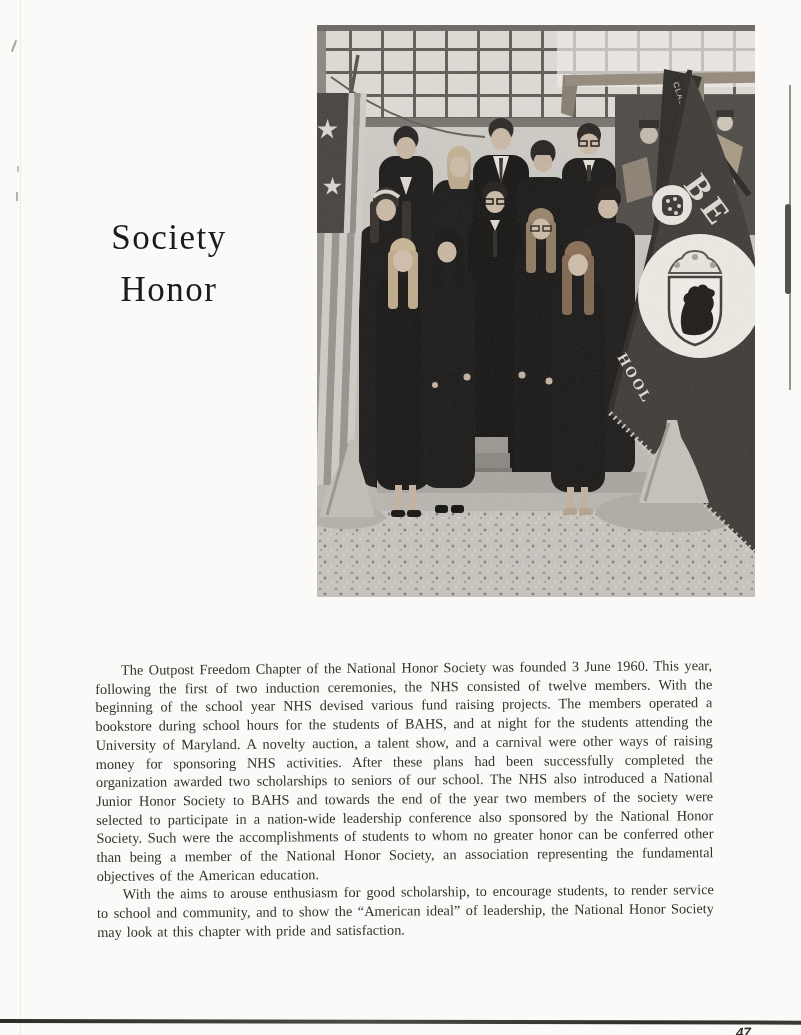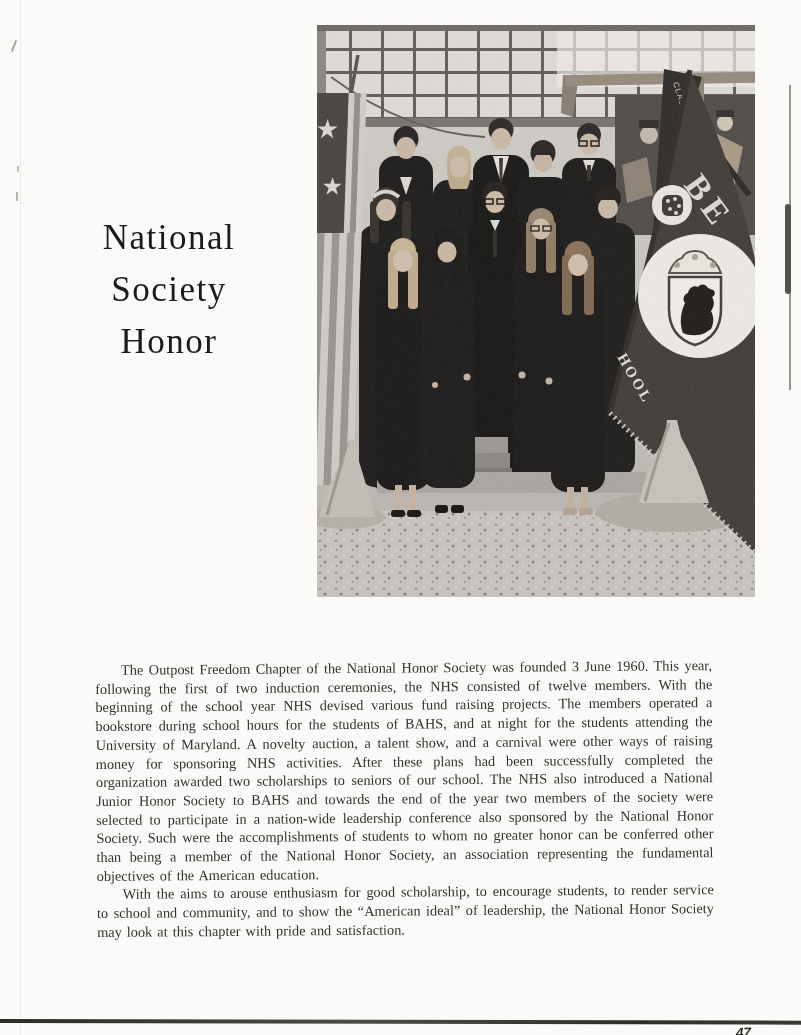--- a/index.html
+++ b/index.html
@@ -49,21 +49,20 @@
 
   <div class="edge-line-left"></div>
   <div class="mark1"></div>
   <div class="mark2"></div>
   <div class="mark3"></div>
   <div class="edge-line-right"></div>
   <div class="edge-blob-right"></div>
   <div class="bottom-bar"></div>
 
   <div class="title">
-    <div>National</div>
     <div>Society</div>
     <div>Honor</div>
   </div>
 
   <div class="photo">
     <svg width="438" height="572" viewBox="0 0 438 572" xmlns="http://www.w3.org/2000/svg">
       <defs>
         <linearGradient id="wallG" x1="0" y1="0" x2="0" y2="1">
           <stop offset="0" stop-color="#d4d1cb"></stop>
             <stop offset="1" stop-color="#b6b3ad"></stop>

